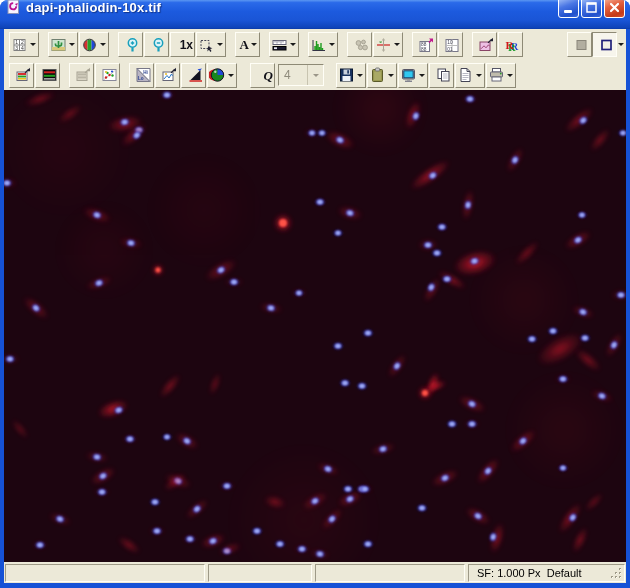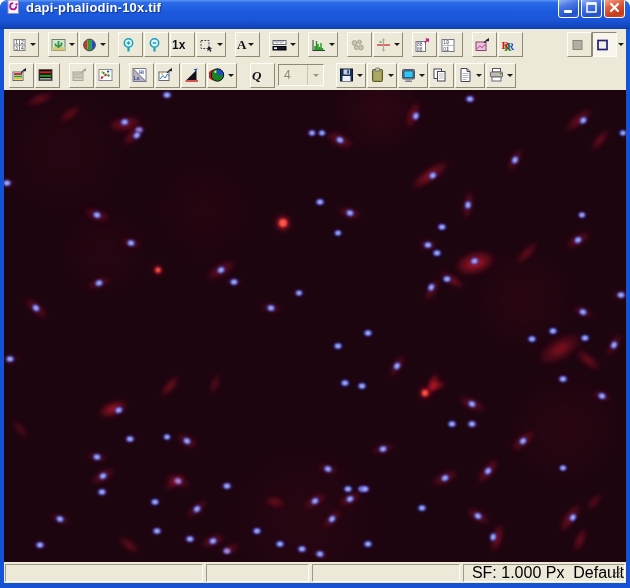--- a/index.html
+++ b/index.html
@@ -11,21 +11,21 @@
   .title-text{color:#fff;font-weight:bold;font-size:13px;letter-spacing:0.2px;text-shadow:1px 1px 1px #12348a;flex:1 1 auto;white-space:nowrap;overflow:hidden;}
   .cap-btn{width:21px;height:21px;border:1px solid #fff;border-radius:3px;margin-left:2px;padding:0;flex:0 0 auto;
     background:linear-gradient(160deg,#a8c4f8 0%,#4a76e4 40%,#2050cc 80%,#3a66d8 100%);display:flex;align-items:center;justify-content:center;}
   .cap-btn.close{background:linear-gradient(160deg,#f6b49c 0%,#e4613f 40%,#c43a18 80%,#d85430 100%);}
   .cap-btn svg{display:block;}
   
   .toolbar{background:#ece9d8;display:flex;align-items:center;box-sizing:border-box;padding:2px 0 1px 5px;}
   .row1{height:30px;}
   .row2{height:31px;}
   .tbtn{height:25px;min-width:25px;padding:0 1px;background:#ece9d8;border:1px solid;border-color:#fffef6 #8e8a76 #8e8a76 #fffef6;
-    display:inline-flex;align-items:center;justify-content:flex-start;box-sizing:border-box;margin-right:1px;flex:0 0 auto;}
+    display:inline-flex;align-items:center;justify-content:flex-end;box-sizing:border-box;margin-right:1px;flex:0 0 auto;}
   .tbtn.pressed{border-color:#8e8a76 #fffef6 #fffef6 #8e8a76;background:#f7f5ec;}
   .tbtn .ic{display:block;width:17px;height:16px;}
   .dd{width:9px;height:100%;display:inline-flex;align-items:center;justify-content:center;}
   .dd::after{content:"";border-left:3px solid transparent;border-right:3px solid transparent;border-top:3px solid #1a1a1a;}
   .tbtn.disabled .dd::after,.combo .dd::after{border-top-color:#9a9688;} .g8{margin-left:8px;} .g12{margin-left:12px;}
   .push-right{margin-left:auto;margin-right:0;}
   .lbl{font-size:12px;font-weight:bold;color:#101018;line-height:1;}
   .lbl.serif{font-family:"Liberation Serif",serif;font-size:13px;}
   .lbl.italic{font-style:italic;}
   .combo{height:22px;width:46px;display:inline-flex;align-items:center;border:1px solid;border-color:#8e8a76 #fffef6 #fffef6 #8e8a76;background:#ece9d8;box-sizing:border-box;margin-left:2px;}
@@ -33,21 +33,21 @@
   .combo-btn{width:15px;height:100%;background:#ece9d8;border-left:1px solid #c8c4b0;display:flex;align-items:center;justify-content:center;}
   .end-arrow{width:8px;height:25px;display:inline-flex;align-items:center;}
   .end-arrow::after{content:"";border-left:3px solid transparent;border-right:3px solid transparent;border-top:3px solid #1a1a1a;}
   
   .viewport{height:472px;width:622px;margin:0 auto;background:#1d0510;position:relative;overflow:hidden;}
   .viewport svg{position:absolute;inset:0;}
   
   .statusbar{height:21px;background:#ece9d8;display:flex;align-items:stretch;box-sizing:border-box;padding:2px 1px 1px 1px;gap:3px;}
   .sb-panel{border:1px solid;border-color:#9e9a87 #fffef6 #fffef6 #9e9a87;box-sizing:border-box;}
   .sb-1{width:200px;} .sb-2{width:104px;} .sb-3{width:150px;}
-  .sb-4{flex:1;display:flex;align-items:center;padding-left:8px;font-size:16px;color:#000;white-space:pre;position:relative;}
+  .sb-4{flex:1;display:flex;align-items:center;padding-left:8px;font-size:11px;color:#000;white-space:pre;position:relative;}
   .grip{position:absolute;right:1px;bottom:1px;width:13px;height:13px;}
   .winbody{margin:0 4px;}
 </style>
 </head>
 <body>
 
 <div class="window">
 
   <div class="titlebar">
     <svg class="title-icon" viewBox="0 0 16 16">

